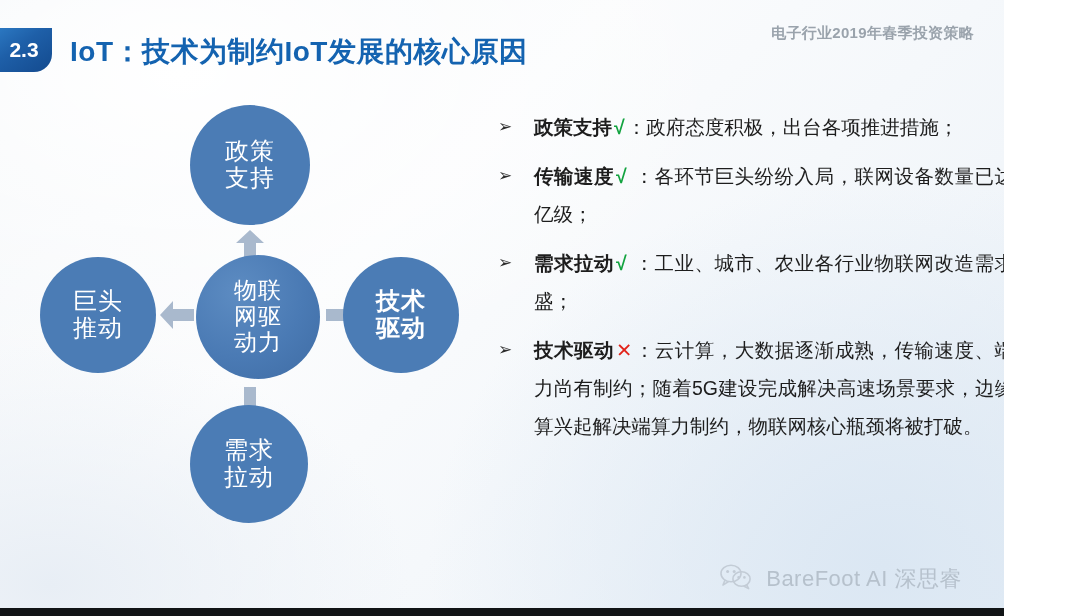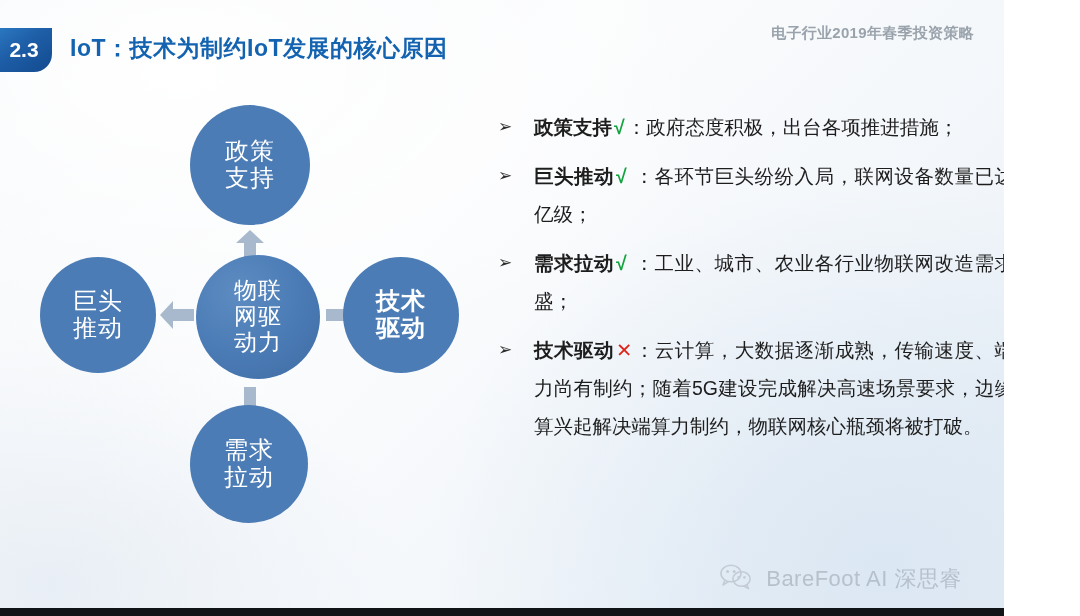--- a/index.html
+++ b/index.html
@@ -47,21 +47,21 @@
     align-items: center;
     justify-content: center;
     padding-left: 10px;
     box-sizing: border-box;
   }
 
   .slide-title {
     position: absolute;
     left: 70px;
     top: 33px;
-    font-size: 23px;
+    font-size: 28px;
     font-weight: bold;
     color: #1463b0;
     letter-spacing: 0.5px;
     white-space: nowrap;
   }
 
   
   .diagram {
     position: absolute;
     left: 30px;
@@ -263,21 +263,21 @@
 
   </div>
 
   <div class="bullets">
 
     <div class="bullet">
       <span class="bullet-marker">➢</span><span class="b-lead">政策支持</span><span class="mark-ok">√</span><span>：政府态度积极，出台各项推进措施；</span>
     </div>
 
     <div class="bullet">
-      <span class="bullet-marker">➢</span><span class="b-lead">巨头推动</span><span class="mark-ok">√</span><span> ：各环节巨头纷纷入局，联网设备数量已达十亿级；</span>
+      <span class="bullet-marker">➢</span><span class="b-lead">传输速度</span><span class="mark-ok">√</span><span> ：各环节巨头纷纷入局，联网设备数量已达十亿级；</span>
     </div>
 
     <div class="bullet">
       <span class="bullet-marker">➢</span><span class="b-lead">需求拉动</span><span class="mark-ok">√</span><span> ：工业、城市、农业各行业物联网改造需求旺盛；</span>
     </div>
 
     <div class="bullet">
       <span class="bullet-marker">➢</span><span class="b-lead">技术驱动</span><span class="mark-no">✕</span><span>：云计算，大数据逐渐成熟，传输速度、端算力尚有制约；随着5G建设完成解决高速场景要求，边缘计算兴起解决端算力制约，物联网核心瓶颈将被打破。</span>
     </div>
 

